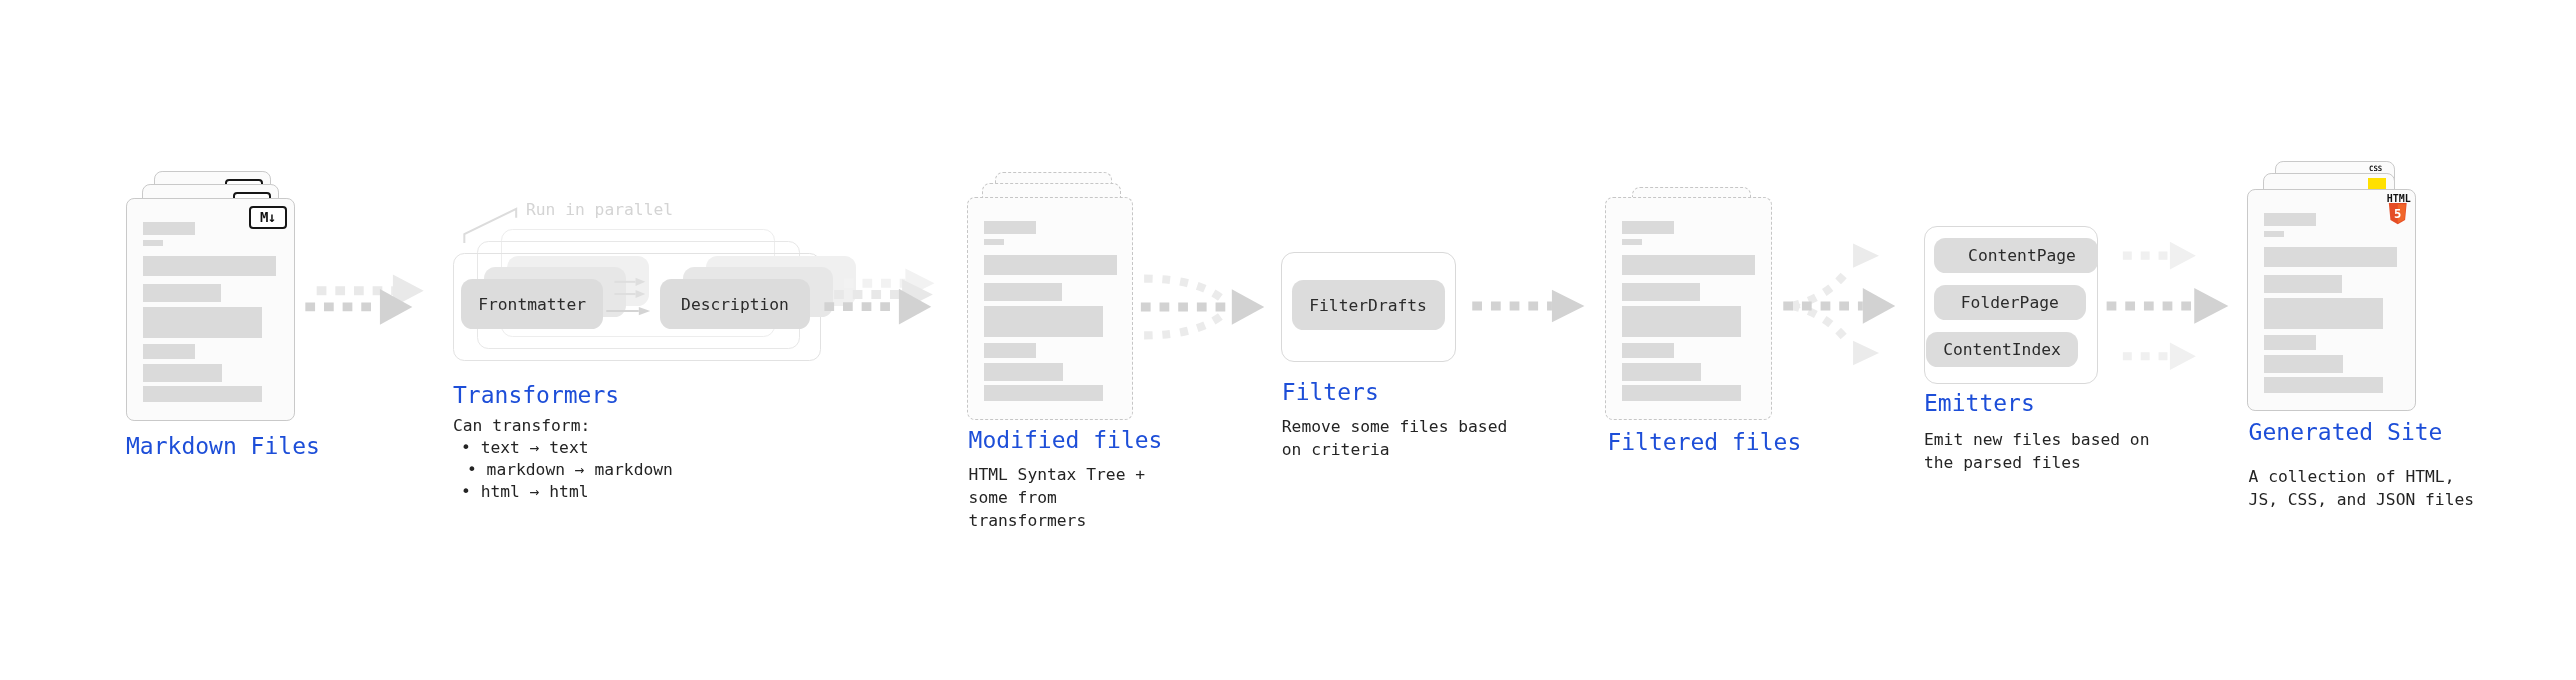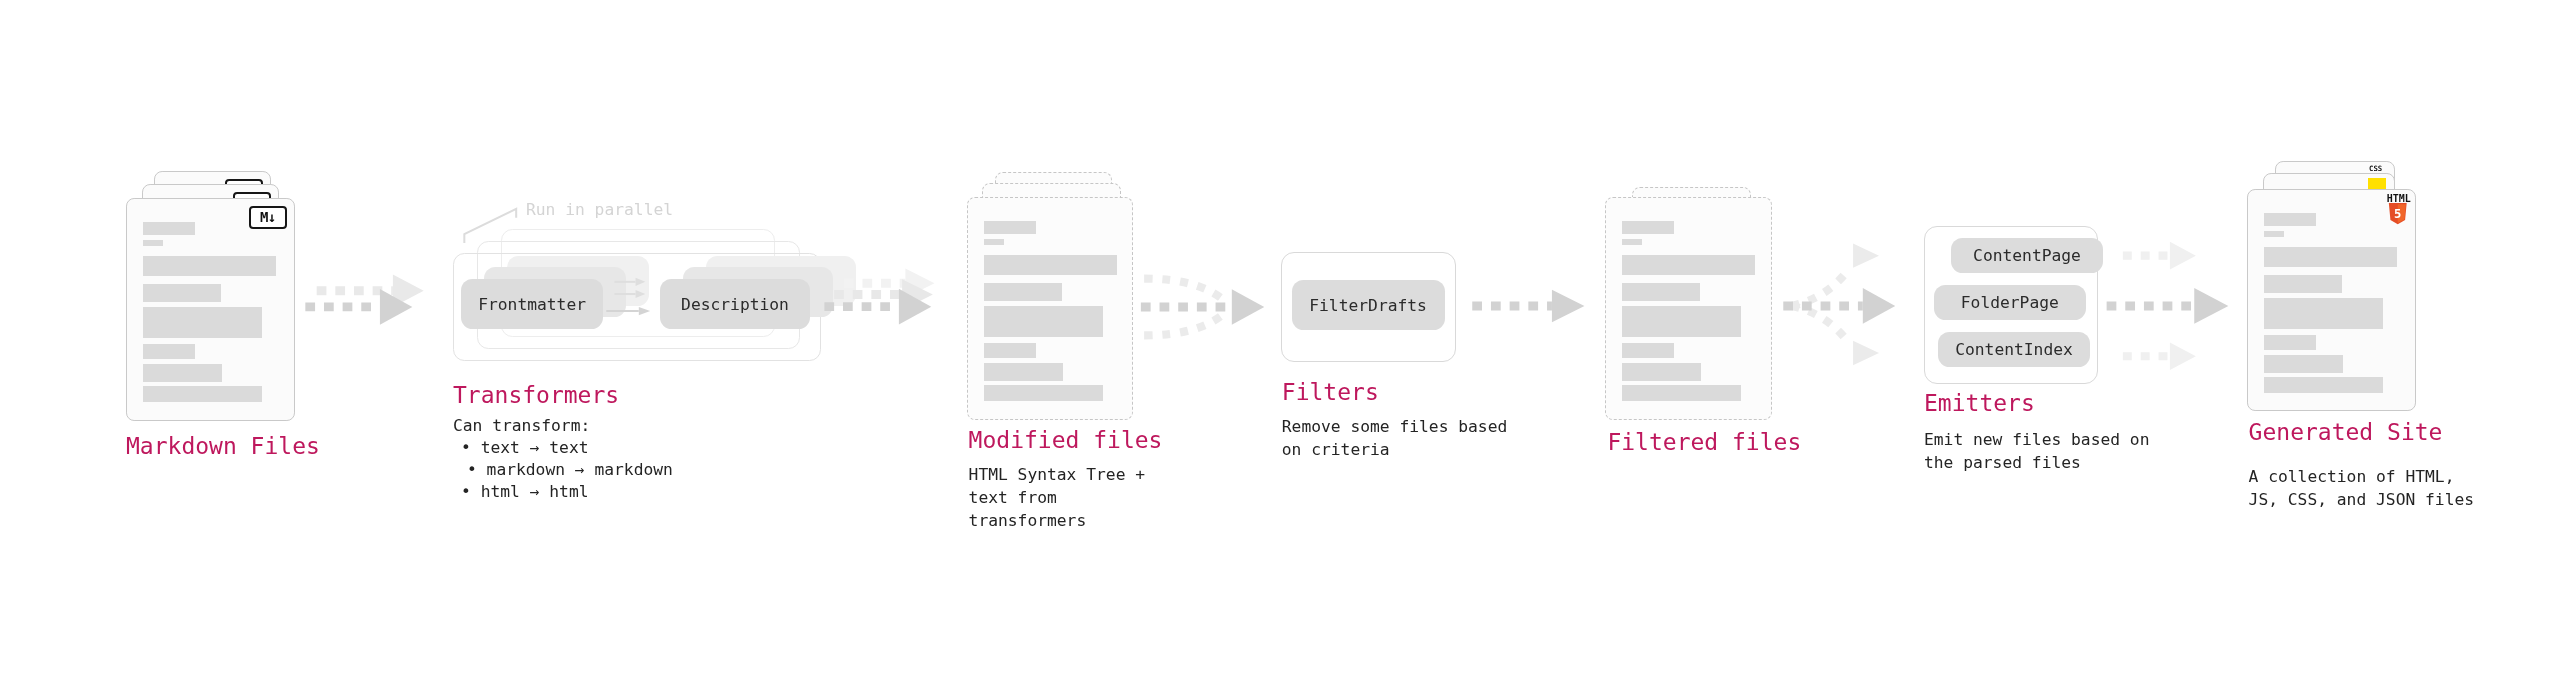--- a/index.html
+++ b/index.html
@@ -28,21 +28,21 @@
 
   
   .badge-md{
     position:absolute;top:6.5px;right:7.3px;width:34px;height:19.5px;
     border:2.4px solid #161616;border-radius:4.1px;background:#fff;
     font-weight:bold;font-size:14px;line-height:19.5px;text-align:center;
     letter-spacing:-0.8px;color:#111;
   }
 
   
-  .stage-title{position:absolute;font-size:23px;line-height:26px;color:#be185d;white-space:nowrap;}
+  .stage-title{position:absolute;font-size:23px;line-height:26px;color:#1d4ed8;white-space:nowrap;}
   .stage-caption{position:absolute;font-size:16.3px;line-height:23px;color:#242424;white-space:pre-line;}
   .bullet-line{position:absolute;font-size:16.3px;line-height:22px;color:#242424;white-space:nowrap;}
 
   
   .pill{
     position:absolute;background:#dcdcdc;border-radius:11.4px;
     display:flex;align-items:center;justify-content:center;
     font-size:16.3px;color:#2b2b2b;white-space:nowrap;
   }
   .pill.ghost1{background:#e7e7e7;}
@@ -168,21 +168,21 @@
       <div class="bar b3"></div>
       <div class="bar b4"></div>
       <div class="bar b5"></div>
       <div class="bar b6"></div>
       <div class="bar b7"></div>
       <div class="bar b8"></div>
     </div>
   </div>
   <div class="stage-title" style="left:1.6px;top:255px;">Modified files</div>
   <div class="stage-caption" style="left:1.6px;top:291px;">HTML Syntax Tree +
-text from transformers</div>
+some from transformers</div>
 </div>
 
 <svg style="left:1136px;top:254px;" width="138" height="106" viewBox="0 0 170 130">
   <path d="M10,30 Q80,30 112,60" fill="none" stroke="#ebebeb" stroke-width="10" stroke-dasharray="10 12"></path>
   <path d="M10,100 Q80,100 112,70" fill="none" stroke="#ebebeb" stroke-width="10" stroke-dasharray="10 12"></path>
   <g stroke="#d2d2d2" fill="#d2d2d2">
     <line x1="6" y1="65" x2="118" y2="65" stroke-width="11" stroke-dasharray="12 11" fill="none"></line>
     <polygon points="118,43 158,65 118,87" stroke="none"></polygon>
   </g>
 </svg>
@@ -227,23 +227,23 @@
     <polygon points="90,128 122,143 90,158" stroke="none"></polygon>
   </g>
   <g stroke="#d2d2d2" fill="#d2d2d2">
     <line x1="4" y1="85" x2="102" y2="85" stroke-width="11" stroke-dasharray="12 11" fill="none"></line>
     <polygon points="102,63 142,85 102,107" stroke="none"></polygon>
   </g>
 </svg>
 
 <div class="stage" style="left:1924px;top:226px;width:244px;height:252px;">
   <div class="obox" style="left:0;top:0;width:172px;height:156px;"></div>
-  <div class="pill" style="left:27px;top:12.2px;width:152px;height:35px;">ContentPage</div>
+  <div class="pill" style="left:10px;top:12.2px;width:152px;height:35px;padding-left:12px;">ContentPage</div>
   <div class="pill" style="left:9.8px;top:59px;width:152px;height:35px;">FolderPage</div>
-  <div class="pill" style="left:14px;top:106px;width:152px;height:35px;">ContentIndex</div>
+  <div class="pill" style="left:2px;top:106px;width:152px;height:35px;">ContentIndex</div>
   <div class="stage-title" style="left:0;top:164px;">Emitters</div>
   <div class="stage-caption" style="left:0;top:202px;">Emit new files based on
 the parsed files</div>
 </div>
 
 <svg style="left:2105px;top:237px;" width="142" height="142" viewBox="0 0 175 175">
   <g stroke="#f0f0f0" fill="#f0f0f0">
     <line x1="22" y1="23" x2="80" y2="23" stroke-width="10" stroke-dasharray="11 11" fill="none"></line>
     <polygon points="80,6 112,23 80,40" stroke="none"></polygon>
   </g>

